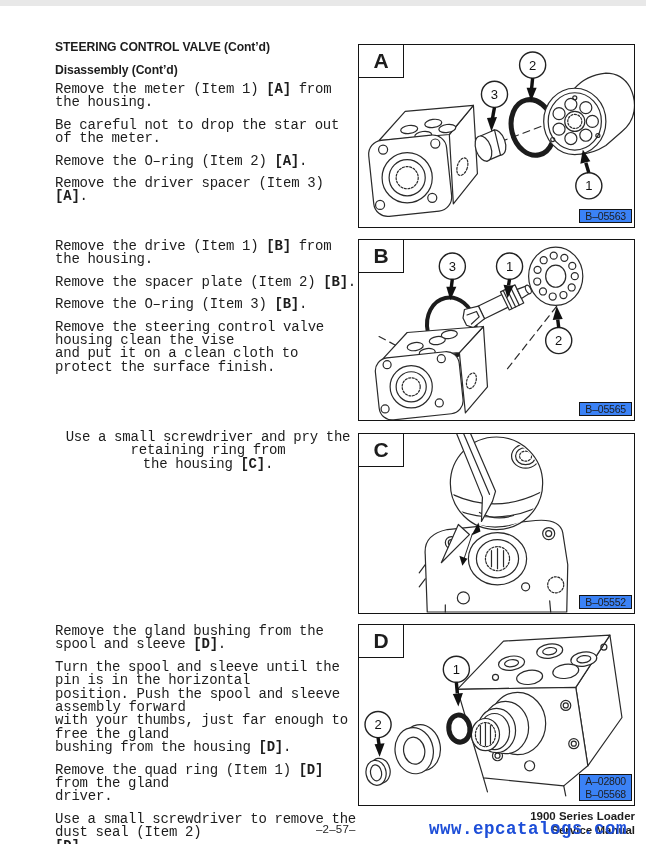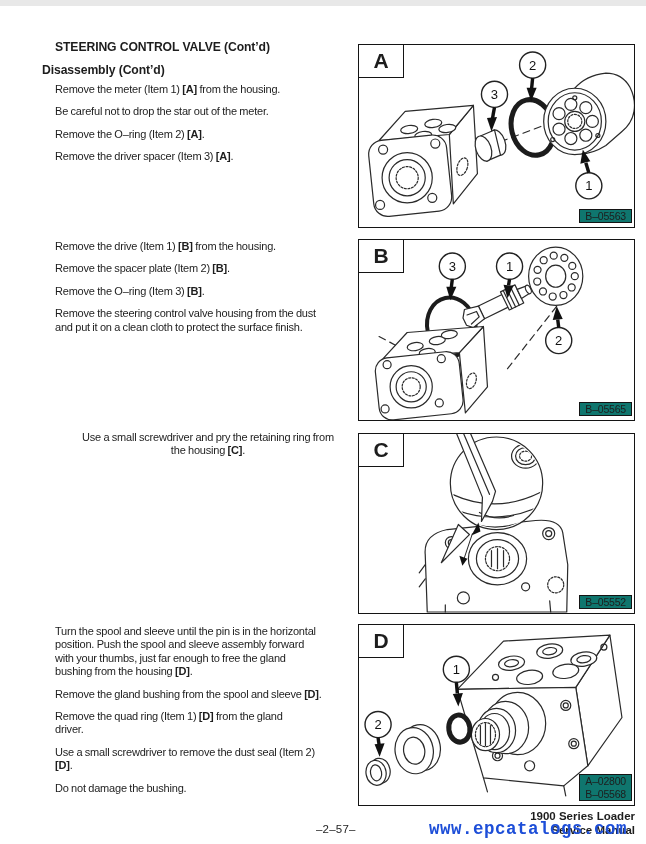--- a/index.html
+++ b/index.html
@@ -6,44 +6,44 @@
   .page{
     position:relative; width:646px; height:844px; background:#ffffff;
     font-family:"Liberation Sans","DejaVu Sans",sans-serif; color:#1d1d1d;
     overflow:hidden; margin:6px auto;
   }
   .title{
     position:absolute; left:55px; top:34px; margin:0;
     font-size:12.2px; font-weight:bold; letter-spacing:-0.1px;
   }
   .subtitle{
-    position:absolute; left:42px; top:57px; margin:0;
+    position:absolute; left:55px; top:57px; margin:0;
     font-size:12.2px; font-weight:bold; letter-spacing:-0.1px;
   }
   .sec{position:absolute; left:55px; width:306px;}
   .sec-a{top:77px;} .sec-b{top:234px;} .sec-c{top:425px;text-align:center;} .sec-d{top:619px;}
-  .para{margin:0 0 9px 0; font-size:11px; line-height:13.4px; letter-spacing:-0.2px; word-spacing:-0.4px;}
+  .para{margin:0 0 9px 0; font-size:14px; line-height:13.4px; letter-spacing:-0.2px; word-spacing:-0.4px;font-family:Liberation Mono, monospace;}
   .bold{font-weight:bold;}
   
   .fig{position:absolute; left:358px; width:277px; border:1.5px solid #141414; background:#fff; box-sizing:border-box;}
   .fig-a{top:38px;  height:184px;}
   .fig-b{top:233px; height:182px;}
   .fig-c{top:427px; height:181px;}
   .fig-d{top:618px; height:182px;}
   .fig svg{position:absolute; left:0; top:0; width:100%; height:100%;}
   .fig-label{
     position:absolute; left:0; top:0; width:44px; height:32px;
     border-right:1.5px solid #141414; border-bottom:1.5px solid #141414;
     display:flex; align-items:center; justify-content:center;
     font-weight:bold; font-size:21px; background:#fff; z-index:2;
   }
   .fig-ref{
     position:absolute; right:2px; bottom:4px; border:1px solid #141414;
     padding:0 5px; font-size:10.5px; line-height:12.5px; text-align:right;
-    background:#0f766e; z-index:2; letter-spacing:-0.2px;
+    background:#3b82f6; z-index:2; letter-spacing:-0.2px;
   }
   
   .ln{fill:none; stroke:#2a2a2a; stroke-width:1.2; stroke-linecap:round; stroke-linejoin:round;}
   .wh{fill:#ffffff; stroke:#2a2a2a; stroke-width:1.2; stroke-linecap:round; stroke-linejoin:round;}
   .dash{stroke-dasharray:7 5;}
   .spl{stroke-dasharray:2 1.6;}
   .oring{fill:none; stroke:#1c1c1c;}
   .co-circle{fill:#ffffff; stroke:#222; stroke-width:1.4;}
   .co-num{font-family:"Liberation Sans",sans-serif; font-size:13px; fill:#111; text-anchor:middle;}
   .arr{stroke:#111; stroke-width:3.4; fill:none;}
@@ -69,28 +69,28 @@
   <div class="sec sec-a">
       <p class="para"><span>Remove the meter (Item 1) </span><span class="bold">[A]</span><span> from the housing.</span></p>
       <p class="para"><span>Be careful not to drop the star out of the meter.</span></p>
       <p class="para"><span>Remove the O–ring (Item 2) </span><span class="bold">[A]</span><span>.</span></p>
       <p class="para"><span>Remove the driver spacer (Item 3) </span><span class="bold">[A]</span><span>.</span></p>
     </div>
   <div class="sec sec-b">
       <p class="para"><span>Remove the drive (Item 1) </span><span class="bold">[B]</span><span> from the housing.</span></p>
       <p class="para"><span>Remove the spacer plate (Item 2) </span><span class="bold">[B]</span><span>.</span></p>
       <p class="para"><span>Remove the O–ring (Item 3) </span><span class="bold">[B]</span><span>.</span></p>
-      <p class="para"><span>Remove the steering control valve housing from the dust</span><br><span>and put it on a clean cloth to protect the surface finish.</span></p>
+      <p class="para"><span>Remove the steering control valve housing clean the vise</span><br><span>and put it on a clean cloth to protect the surface finish.</span></p>
     </div>
   <div class="sec sec-c">
       <p class="para"><span>Use a small screwdriver and pry the retaining ring from</span><br><span>the housing </span><span class="bold">[C]</span><span>.</span></p>
     </div>
   <div class="sec sec-d">
+      <p class="para"><span>Remove the gland bushing from the spool and sleeve </span><span class="bold">[D]</span><span>.</span></p>
       <p class="para"><span>Turn the spool and sleeve until the pin is in the horizontal</span><br><span>position. Push the spool and sleeve assembly forward</span><br><span>with your thumbs, just far enough to free the gland</span><br><span>bushing from the housing </span><span class="bold">[D]</span><span>.</span></p>
-      <p class="para"><span>Remove the gland bushing from the spool and sleeve </span><span class="bold">[D]</span><span>.</span></p>
       <p class="para"><span>Remove the quad ring (Item 1) </span><span class="bold">[D]</span><span> from the gland</span><br><span>driver.</span></p>
       <p class="para"><span>Use a small screwdriver to remove the dust seal (Item 2)</span><br><span class="bold">[D]</span><span>.</span></p>
       <p class="para"><span>Do not damage the bushing.</span></p>
     </div>
 
   <div class="fig fig-a">
     <div class="fig-label">A</div>
     <svg viewBox="0 0 274 181" preserveAspectRatio="none">
       <line class="ln dash" x1="96" y1="113" x2="200" y2="74"></line>
       <g>

